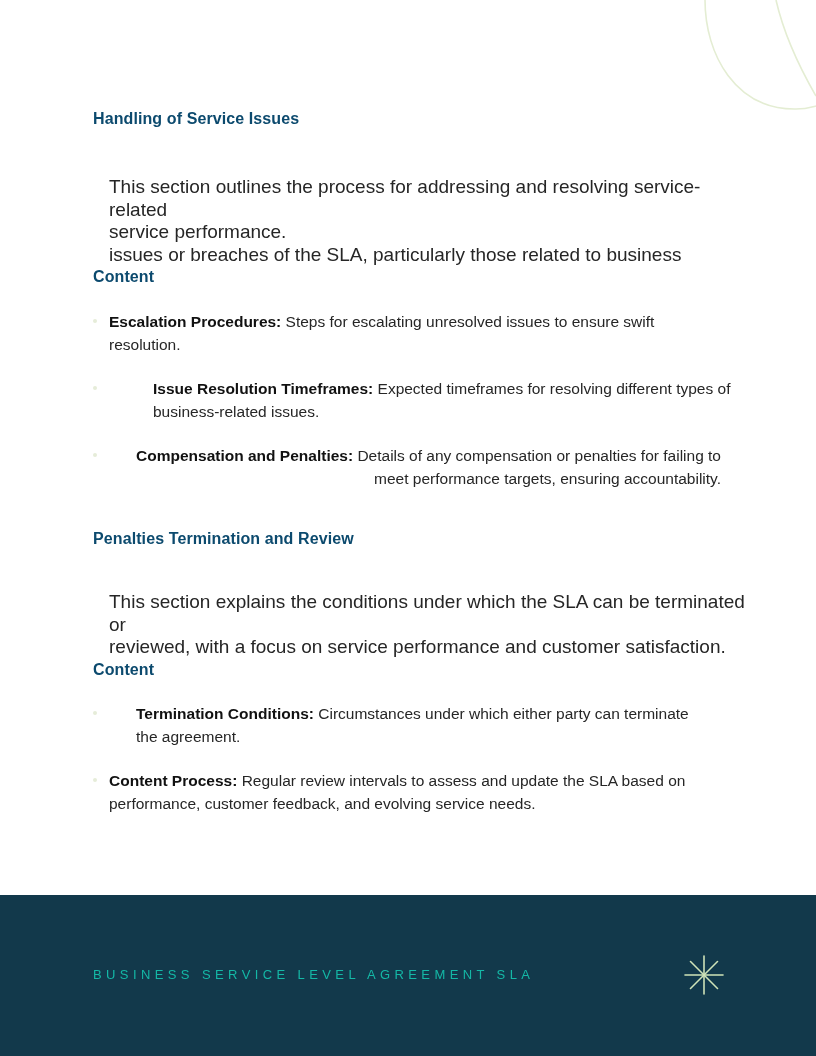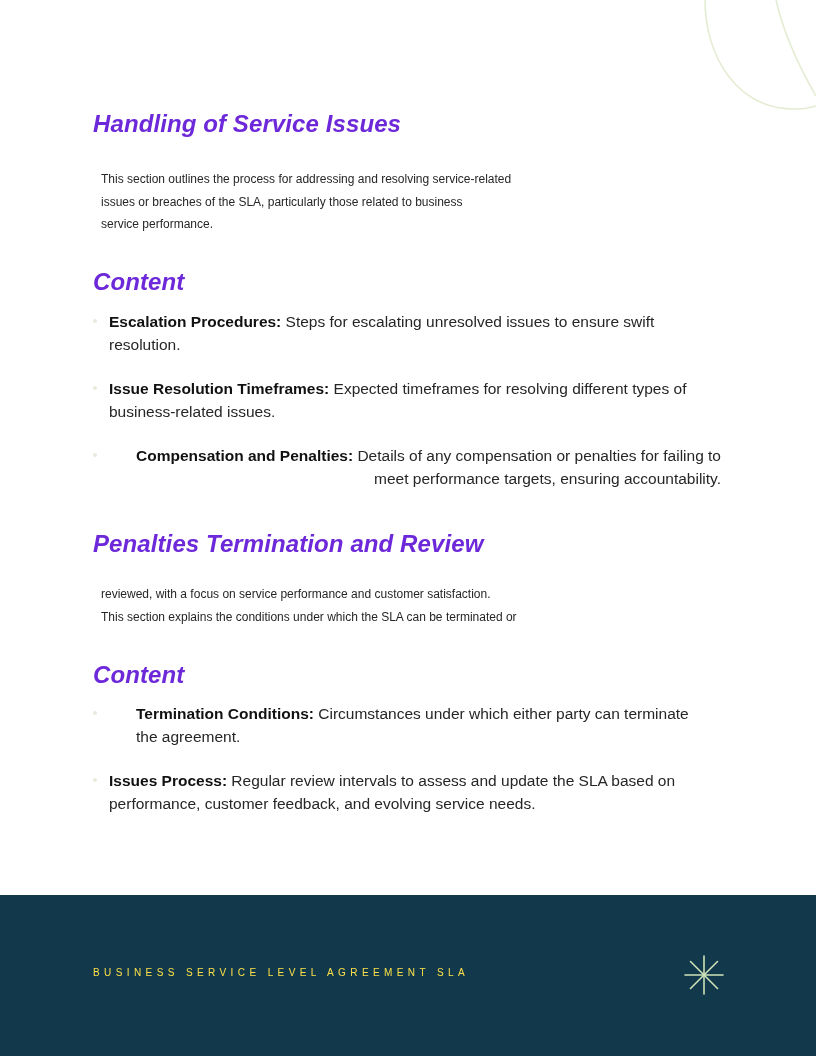--- a/index.html
+++ b/index.html
@@ -24,35 +24,34 @@
     }
     .content {
       position: absolute;
       left: 93px;
       top: 0;
       width: 640px;
     }
     .h2 {
       position: absolute;
       left: 0;
-      font-size: 24px;
+      font-size: 16px;
       font-weight: bold;
-      color: #6d28d9;
+      color: #0c4a6e;
       margin: 0;
       white-space: nowrap;
       letter-spacing: 0.1px;
-      font-style: italic;
     }
     .para {
       position: absolute;
       left: 0;
-      font-size: 12px;
+      font-size: 19px;
       line-height: 22.5px;
       color: #262626;
-      margin: 8px;
+      margin: 16px;
       width: 640px;
     }
     .bullet-item {
       position: absolute;
       left: 0;
       width: 640px;
       font-size: 15.5px;
       line-height: 23px;
       color: #262626;
     }
@@ -79,23 +78,23 @@
       left: 0;
       top: 895px;
       width: 816px;
       height: 161px;
       background: #12394b;
     }
     .footer-title {
       position: absolute;
       left: 93px;
       top: 72px;
-      font-size: 10px;
+      font-size: 13px;
       letter-spacing: 4.4px;
-      color: #fde047;
+      color: #14b8a6;
       white-space: nowrap;
     }
     .footer-star {
       position: absolute;
       left: 684px;
       top: 60px;
       width: 40px;
       height: 40px;
     }
   </style>
@@ -106,67 +105,67 @@
   <path d="M9 0 C 9 55, 40 110, 100 109 C 110 109, 116 107, 120 106" fill="none" stroke="#e4edd3" stroke-width="1.6"></path>
   <path d="M80 0 C 88 35, 105 70, 120 96" fill="none" stroke="#e4edd3" stroke-width="1.6"></path>
 </svg>
 
 <div class="content">
 
   <h2 class="h2" style="top:110px;">Handling of Service Issues</h2>
 
   <div class="para" style="top:160px;">
     <div>This section outlines the process for addressing and resolving service-related</div>
+    <div>service performance.</div>
     <div>issues or breaches of the SLA, particularly those related to business</div>
-    <div>service performance.</div>
   </div>
 
   <h2 class="h2" style="top:268px;">Content</h2>
 
   <div class="bullet-item" style="top:310px;">
     <span class="bullet-dot"></span>
     <div class="bullet-text" style="width:585px;">
       <span class="bullet-term">Escalation Procedures:</span><span> Steps for escalating unresolved issues to ensure swift resolution.</span>
     </div>
   </div>
 
   <div class="bullet-item" style="top:377px;">
     <span class="bullet-dot"></span>
-    <div class="bullet-text" style="width:605px;">
+    <div class="bullet-text" style="width:605px;margin-left:44px;">
       <span class="bullet-term">Issue Resolution Timeframes:</span><span> Expected timeframes for resolving different types of business-related issues.</span>
     </div>
   </div>
 
   <div class="bullet-item" style="top:444px;">
     <span class="bullet-dot"></span>
     <div class="bullet-text" style="width:612px;text-align:right;">
       <span class="bullet-term">Compensation and Penalties:</span><span> Details of any compensation or penalties for failing to meet performance targets, ensuring accountability.</span>
     </div>
   </div>
 
   <h2 class="h2" style="top:530px;">Penalties Termination and Review</h2>
 
   <div class="para" style="top:575px;">
+    <div>This section explains the conditions under which the SLA can be terminated or</div>
     <div>reviewed, with a focus on service performance and customer satisfaction.</div>
-    <div>This section explains the conditions under which the SLA can be terminated or</div>
   </div>
 
   <h2 class="h2" style="top:661px;">Content</h2>
 
   <div class="bullet-item" style="top:702px;">
     <span class="bullet-dot"></span>
     <div class="bullet-text" style="width:572px;margin-left:27px;">
       <span class="bullet-term">Termination Conditions:</span><span> Circumstances under which either party can terminate the agreement.</span>
     </div>
   </div>
 
   <div class="bullet-item" style="top:769px;">
     <span class="bullet-dot"></span>
     <div class="bullet-text" style="width:585px;">
-      <span class="bullet-term">Issues Process:</span><span> Regular review intervals to assess and update the SLA based on performance, customer feedback, and evolving service needs.</span>
+      <span class="bullet-term">Content Process:</span><span> Regular review intervals to assess and update the SLA based on performance, customer feedback, and evolving service needs.</span>
     </div>
   </div>
 
 </div>
 
 <div class="footer">
   <div class="footer-title">BUSINESS SERVICE LEVEL AGREEMENT SLA</div>
   <svg class="footer-star" viewBox="0 0 40 40" xmlns="http://www.w3.org/2000/svg">
     <g stroke="#cfe3b8" stroke-width="1.6" stroke-linecap="round">
       <line x1="20" y1="1" x2="20" y2="39"></line>

